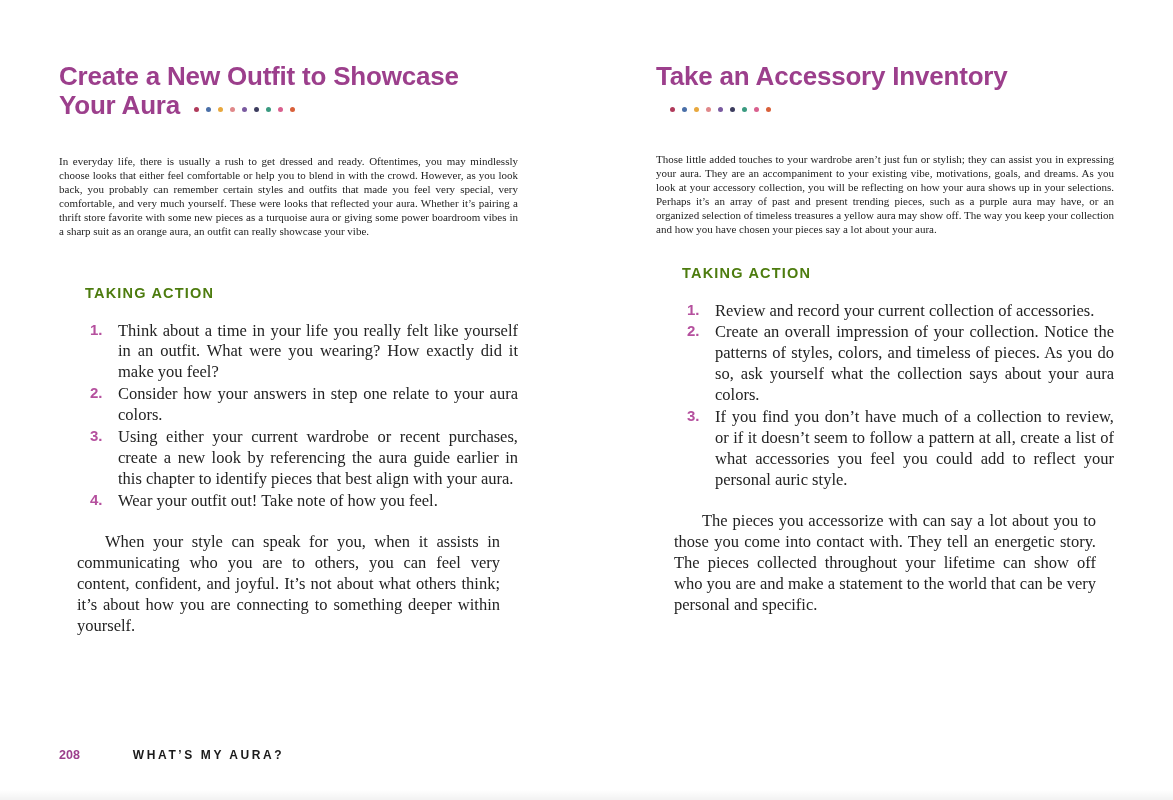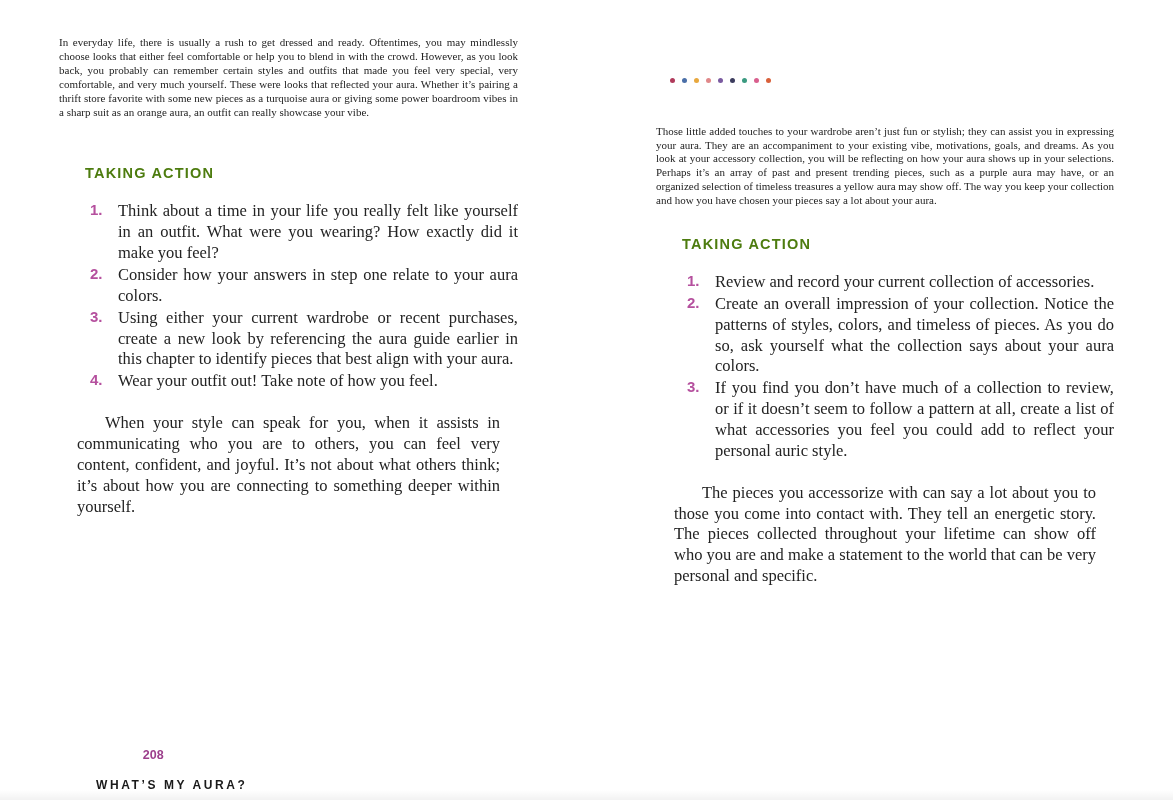--- a/index.html
+++ b/index.html
@@ -87,23 +87,22 @@
     margin:18px;
   }
   .page-left .closing-par{margin-top:21px;}
   .page-right .closing-par{margin-top:21px;}
 
   .footer{
     position:absolute;
     top:748px;
     font-family:"Liberation Sans", sans-serif;
     display:flex;
-    align-items:center;
+    align-items:flex-start;
     gap:16px;
-    flex-direction:column;
   }
   .footer-left{left:59px;}
   .footer-right{left:656px;width:458px;justify-content:flex-end;}
   .running-head{
     font-size:12px;
     font-weight:bold;
     letter-spacing:2.6px;
     color:#1a1a1a;
     margin-left:37px;
   }
@@ -112,62 +111,76 @@
     font-weight:bold;
     color:#9c3f8c;
   }
 </style>
 </head>
 <body>
 
 <div class="spread">
 
   <div class="page page-left">
-
-    <p class="body-par intro-left">In everyday life, there is usually a rush to get dressed and ready. Oftentimes, you may mindlessly choose looks that either feel comfortable or help you to blend in with the crowd. However, as you look back, you probably can remember certain styles and outfits that made you feel very special, very comfortable, and very much yourself. These were looks that reflected your aura. Whether it’s pairing a thrift store favorite with some new pieces as a turquoise aura or giving some power boardroom vibes in a sharp suit as an orange aura, an outfit can really showcase your vibe.</p>
-
-    <h2 class="section-heading">TAKING ACTION</h2>
-
-    <ol class="action-list">
-      <li>
-        <span class="num">1.</span>
-        <span>Think about a time in your life you really felt like yourself in an outfit. What were you wearing? How exactly did it make you feel?</span>
-      </li>
-      <li>
-        <span class="num">2.</span>
-        <span>Consider how your answers in step one relate to your aura colors.</span>
-      </li>
-      <li>
-        <span class="num">3.</span>
-        <span>Using either your current wardrobe or recent purchases, create a new look by referencing the aura guide earlier in this chapter to identify pieces that best align with your aura.</span>
-      </li>
-      <li>
-        <span class="num">4.</span>
-        <span>Wear your outfit out! Take note of how you feel.</span>
-      </li>
-    </ol>
-
-    <p class="closing-par">When your style can speak for you, when it assists in communicating who you are to others, you can feel very content, confident, and joyful. It’s not about what others think; it’s about how you are connecting to something deeper within yourself.</p>
-  </div>
-
-  <div class="page page-right">
     <h1 class="chapter-title">
-      <span class="dots">
+      <span>Create a New Outfit to Showcase</span><br>
+      <span>Your Aura</span><span class="dots">
           <span class="dot" style="background: rgb(176, 58, 91);"></span>
           <span class="dot" style="background: rgb(74, 111, 168);"></span>
           <span class="dot" style="background: rgb(232, 168, 62);"></span>
           <span class="dot" style="background: rgb(224, 136, 138);"></span>
           <span class="dot" style="background: rgb(122, 90, 160);"></span>
           <span class="dot" style="background: rgb(60, 60, 94);"></span>
           <span class="dot" style="background: rgb(58, 154, 128);"></span>
           <span class="dot" style="background: rgb(217, 95, 142);"></span>
           <span class="dot" style="background: rgb(217, 96, 58);"></span>
         </span>
     </h1>
 
+    <p class="body-par intro-left">In everyday life, there is usually a rush to get dressed and ready. Oftentimes, you may mindlessly choose looks that either feel comfortable or help you to blend in with the crowd. However, as you look back, you probably can remember certain styles and outfits that made you feel very special, very comfortable, and very much yourself. These were looks that reflected your aura. Whether it’s pairing a thrift store favorite with some new pieces as a turquoise aura or giving some power boardroom vibes in a sharp suit as an orange aura, an outfit can really showcase your vibe.</p>
+
+    <h2 class="section-heading">TAKING ACTION</h2>
+
+    <ol class="action-list">
+      <li>
+        <span class="num">1.</span>
+        <span>Think about a time in your life you really felt like yourself in an outfit. What were you wearing? How exactly did it make you feel?</span>
+      </li>
+      <li>
+        <span class="num">2.</span>
+        <span>Consider how your answers in step one relate to your aura colors.</span>
+      </li>
+      <li>
+        <span class="num">3.</span>
+        <span>Using either your current wardrobe or recent purchases, create a new look by referencing the aura guide earlier in this chapter to identify pieces that best align with your aura.</span>
+      </li>
+      <li>
+        <span class="num">4.</span>
+        <span>Wear your outfit out! Take note of how you feel.</span>
+      </li>
+    </ol>
+
+    <p class="closing-par">When your style can speak for you, when it assists in communicating who you are to others, you can feel very content, confident, and joyful. It’s not about what others think; it’s about how you are connecting to something deeper within yourself.</p>
+  </div>
+
+  <div class="page page-right">
+    <h1 class="chapter-title">
+      <span>Take an Accessory Inventory</span><span class="dots">
+          <span class="dot" style="background: rgb(176, 58, 91);"></span>
+          <span class="dot" style="background: rgb(74, 111, 168);"></span>
+          <span class="dot" style="background: rgb(232, 168, 62);"></span>
+          <span class="dot" style="background: rgb(224, 136, 138);"></span>
+          <span class="dot" style="background: rgb(122, 90, 160);"></span>
+          <span class="dot" style="background: rgb(60, 60, 94);"></span>
+          <span class="dot" style="background: rgb(58, 154, 128);"></span>
+          <span class="dot" style="background: rgb(217, 95, 142);"></span>
+          <span class="dot" style="background: rgb(217, 96, 58);"></span>
+        </span>
+    </h1>
+
     <p class="body-par intro-right">Those little added touches to your wardrobe aren’t just fun or stylish; they can assist you in expressing your aura. They are an accompaniment to your existing vibe, motivations, goals, and dreams. As you look at your accessory collection, you will be reflecting on how your aura shows up in your selections. Perhaps it’s an array of past and present trending pieces, such as a purple aura may have, or an organized selection of timeless treasures a yellow aura may show off. The way you keep your collection and how you have chosen your pieces say a lot about your aura.</p>
 
     <h2 class="section-heading">TAKING ACTION</h2>
 
     <ol class="action-list">
       <li>
         <span class="num">1.</span>
         <span>Review and record your current collection of accessories.</span>
       </li>
       <li>

